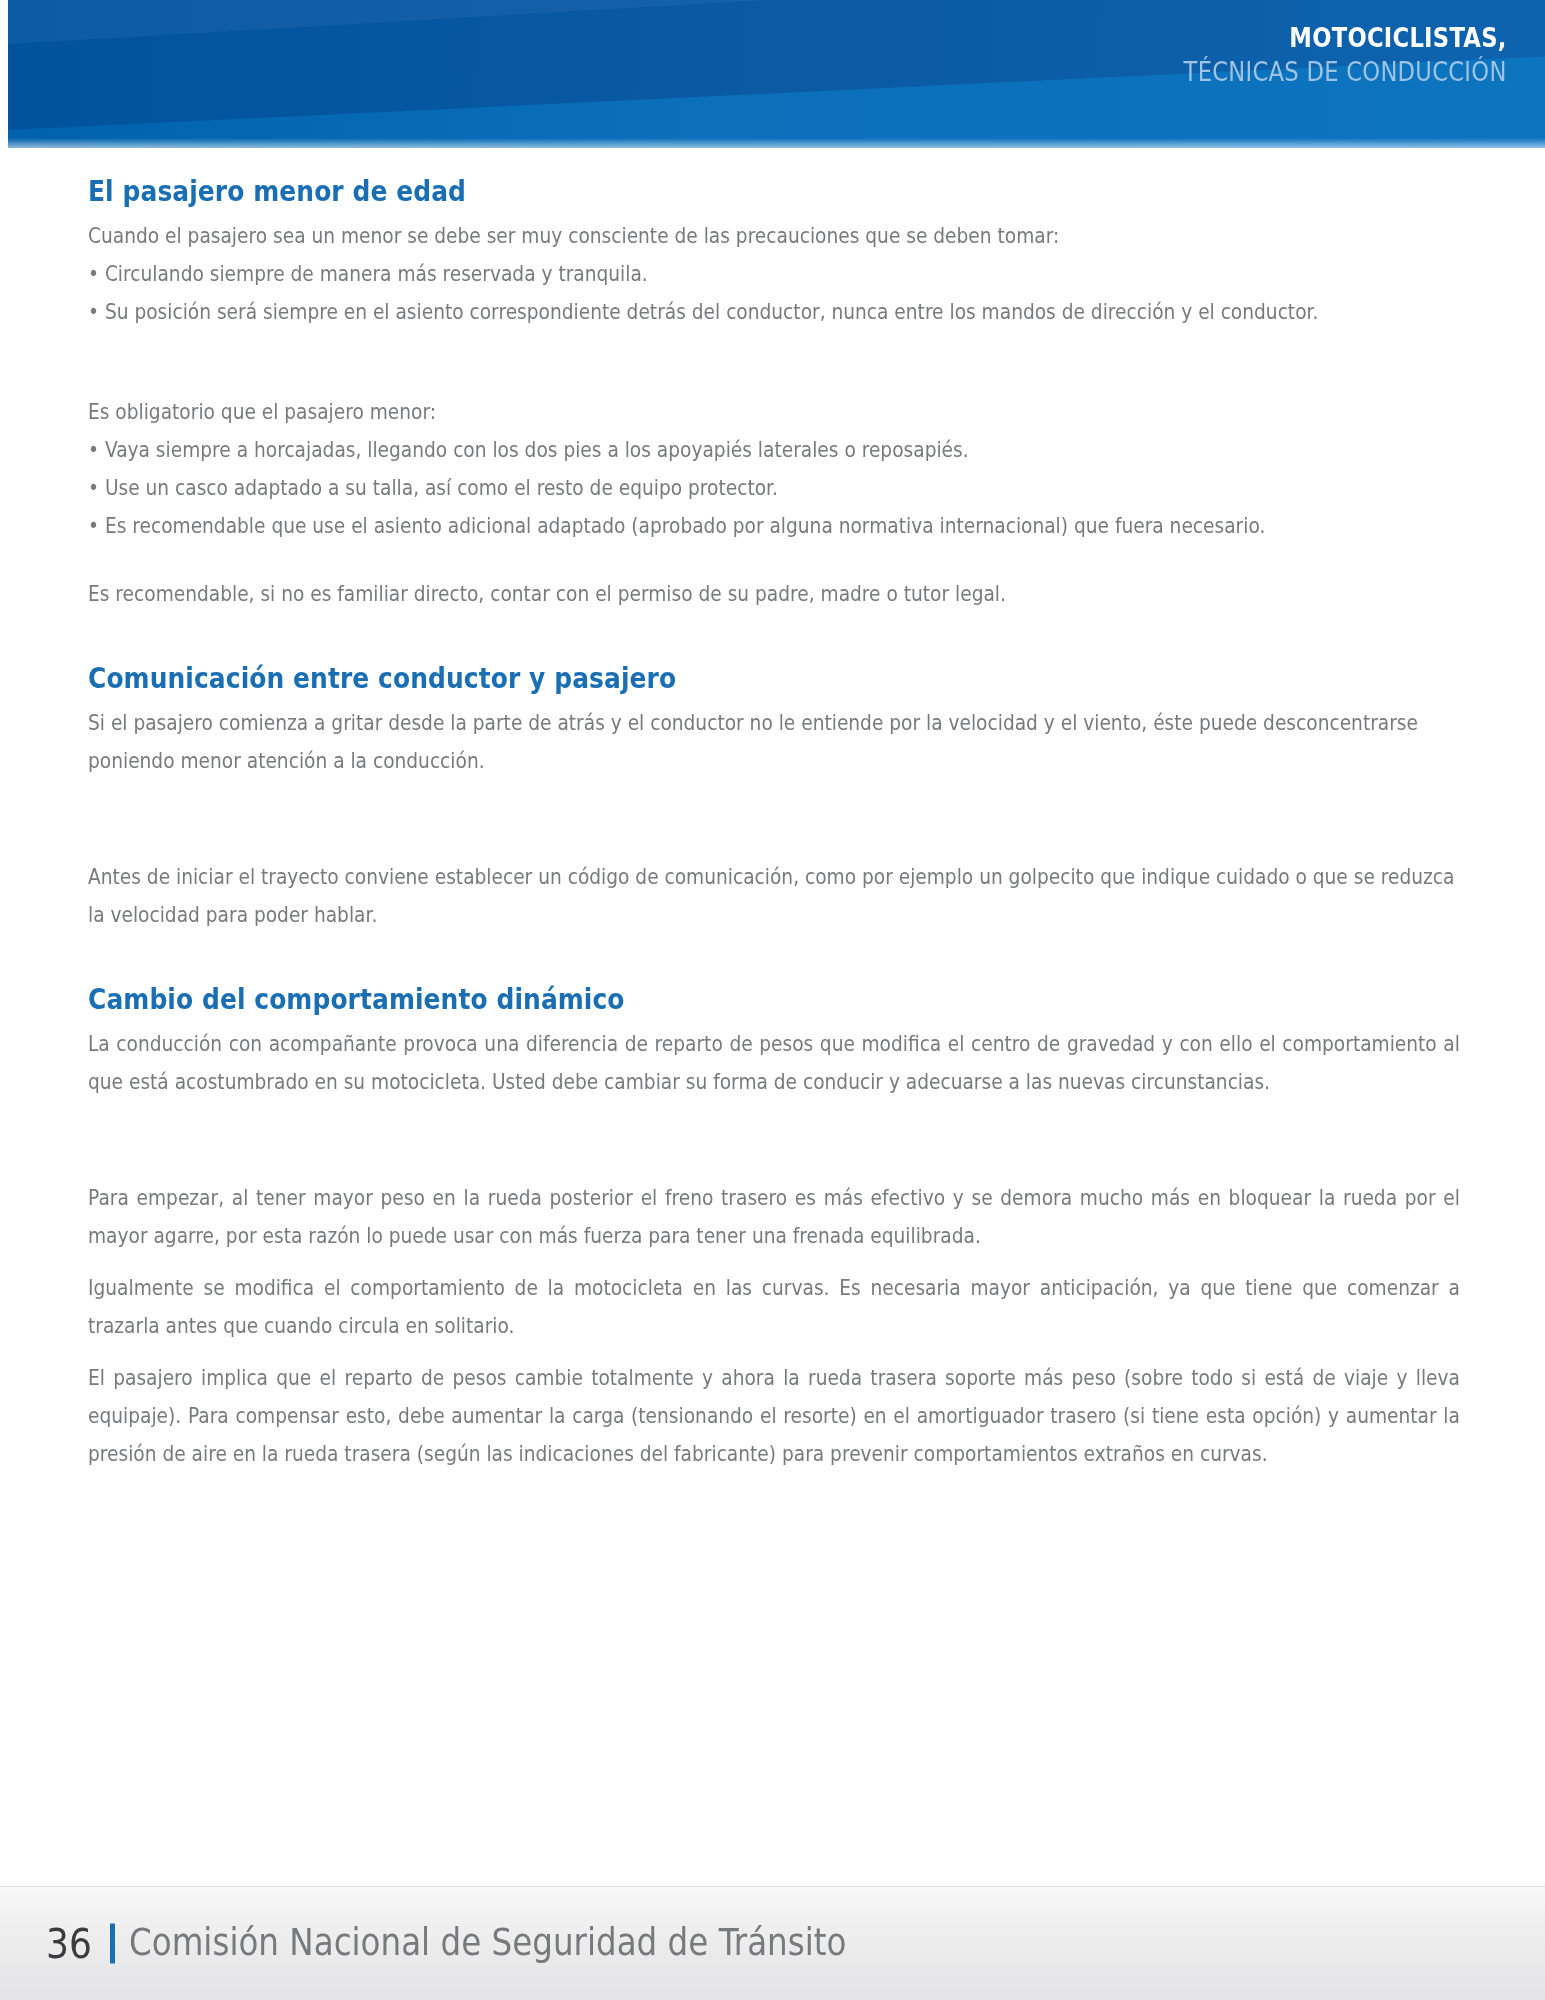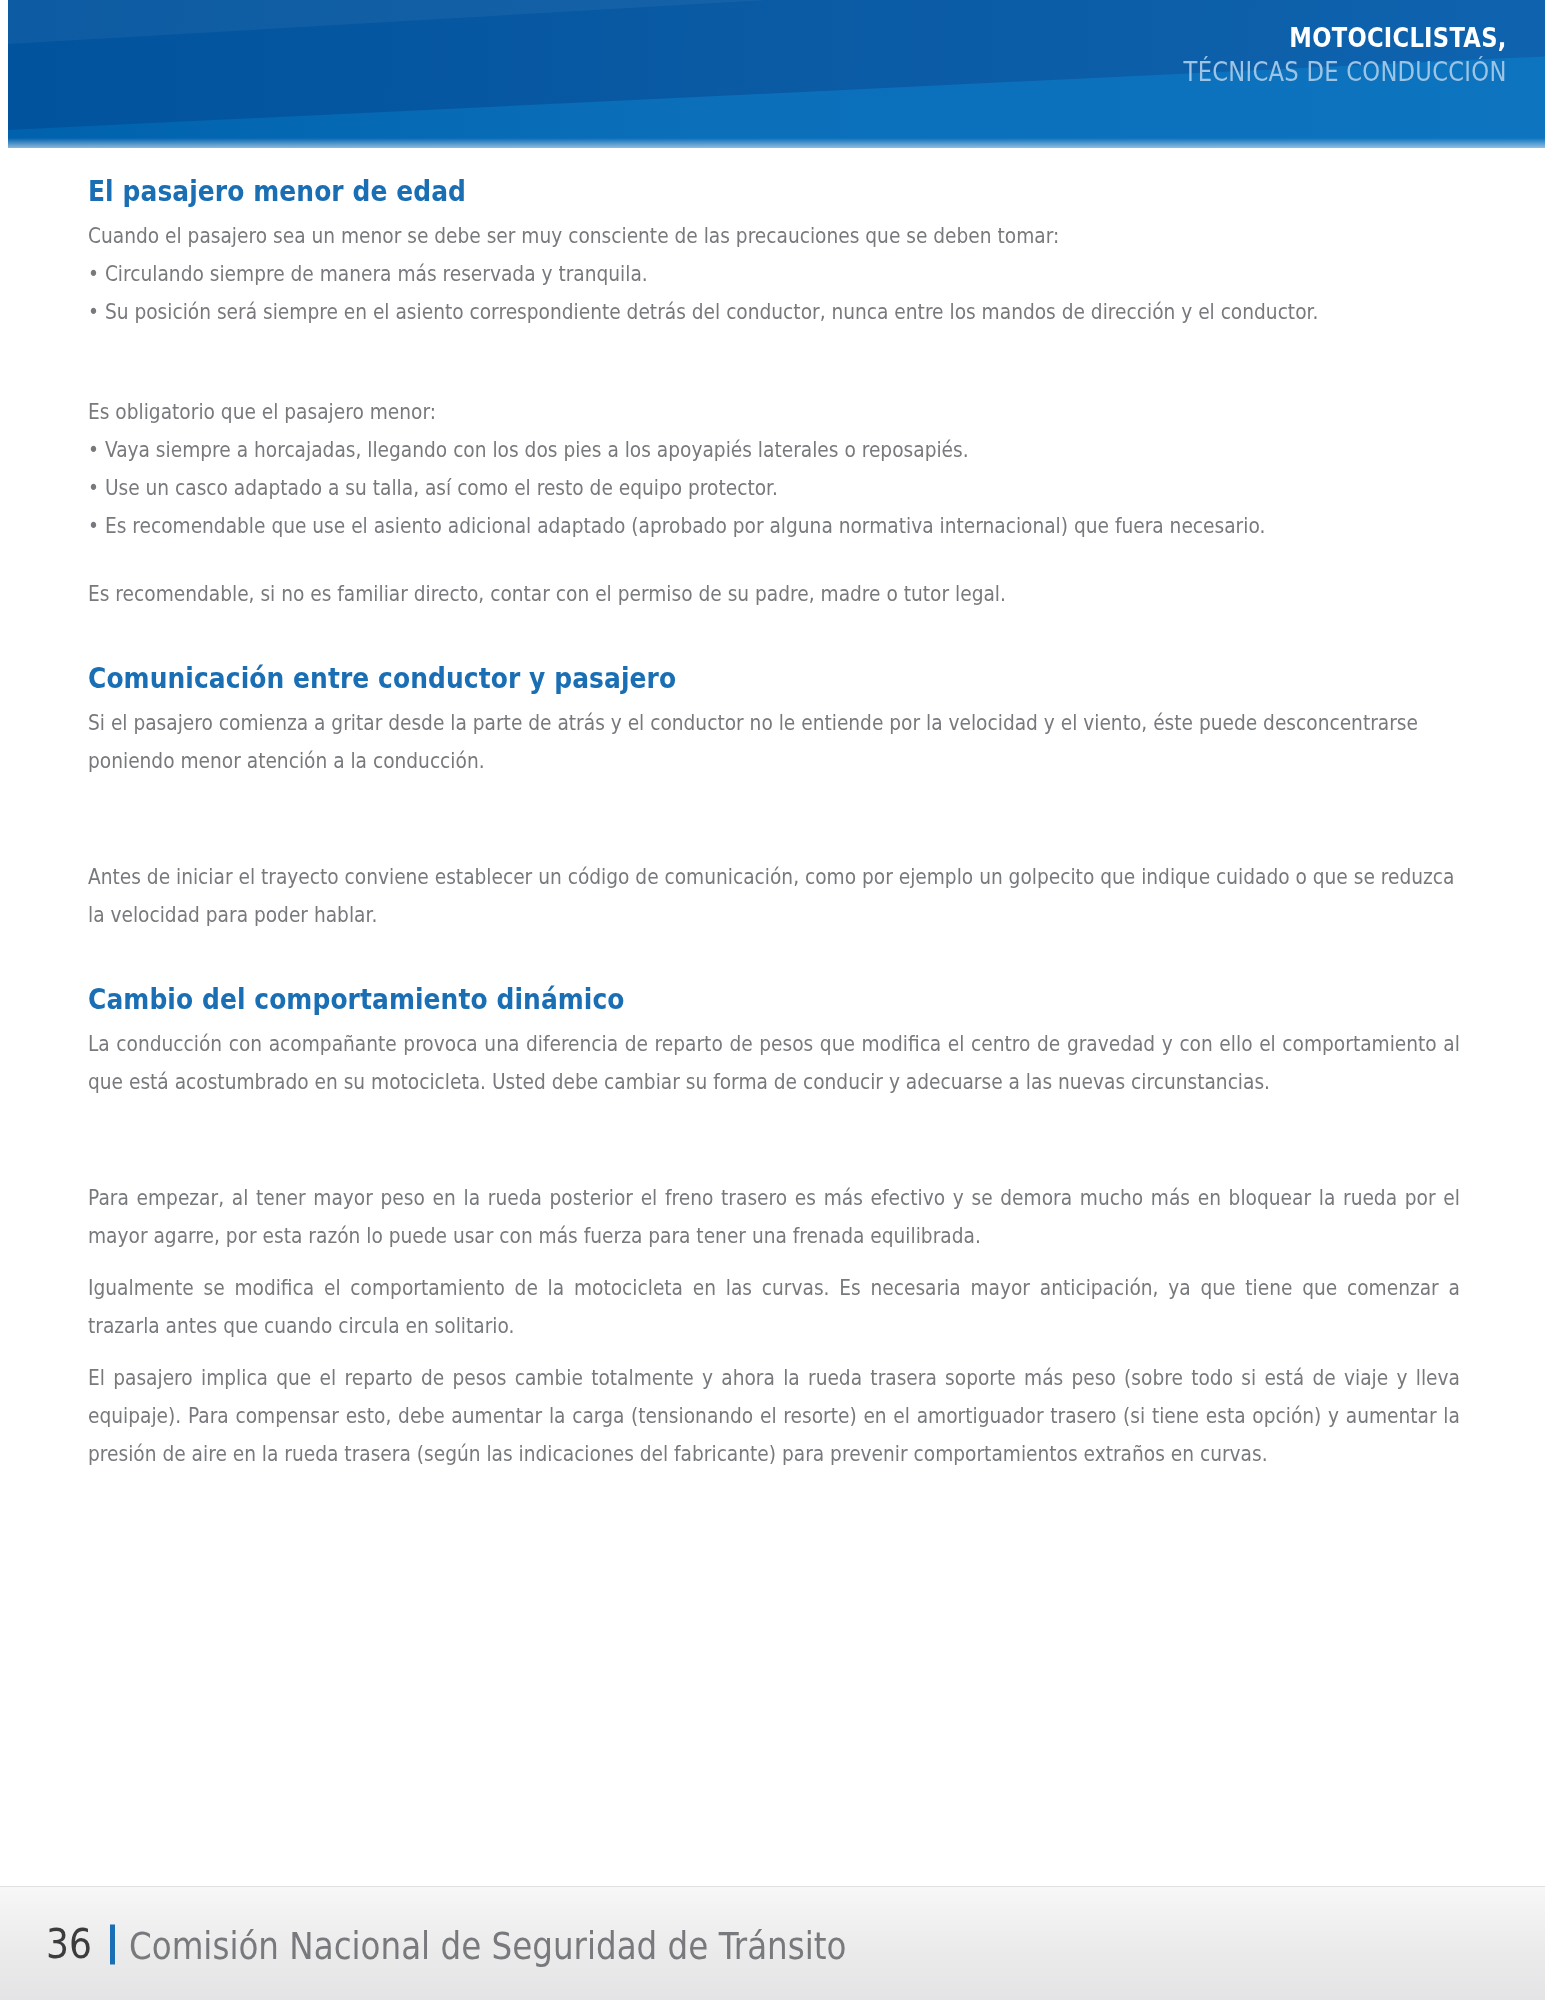--- a/index.html
+++ b/index.html
@@ -131,21 +131,21 @@
     height: 113px;
     background: linear-gradient(180deg, #f7f7f8 0%, #ebebec 55%, #e4e4e6 100%);
     border-top: 1px solid #e0e0e2;
   }
   .footer-inner {
     position: absolute;
     left: 46px;
     top: 50%;
     transform: translateY(-50%);
     display: flex;
-    align-items: flex-end;
+    align-items: flex-start;
   }
   .footer-page-number {
     font-family: "DejaVu Sans", sans-serif;
     font-size: 41px;
     color: #3c3c3e;
     font-weight: normal;
     transform: scaleX(0.88);
     transform-origin: left center;
     line-height: 1;
   }

